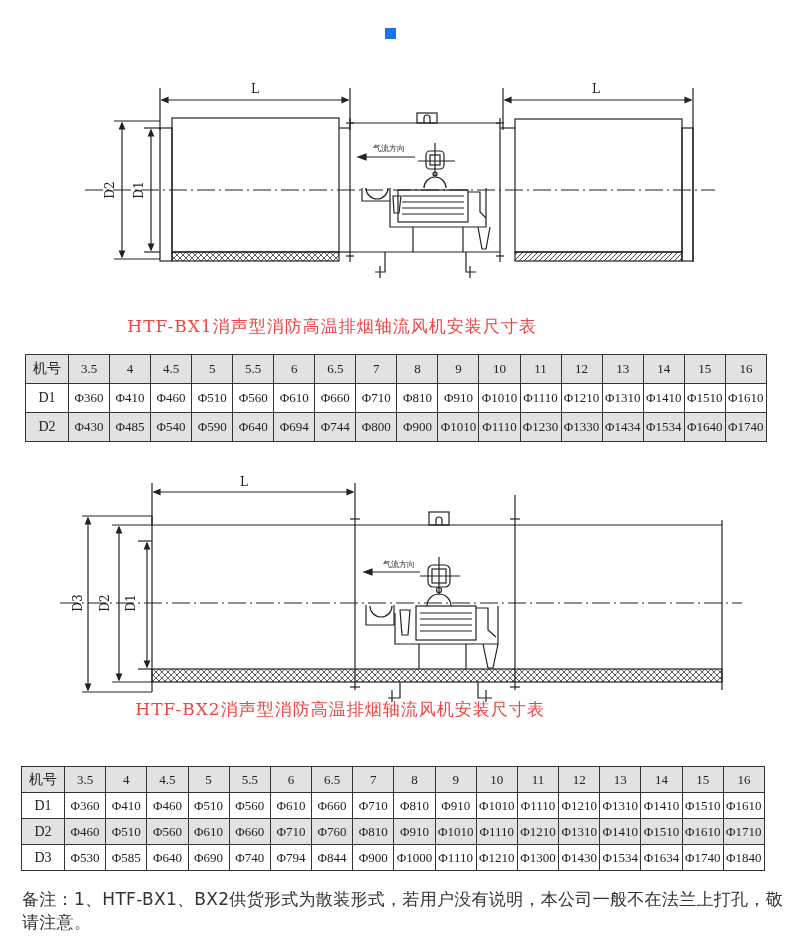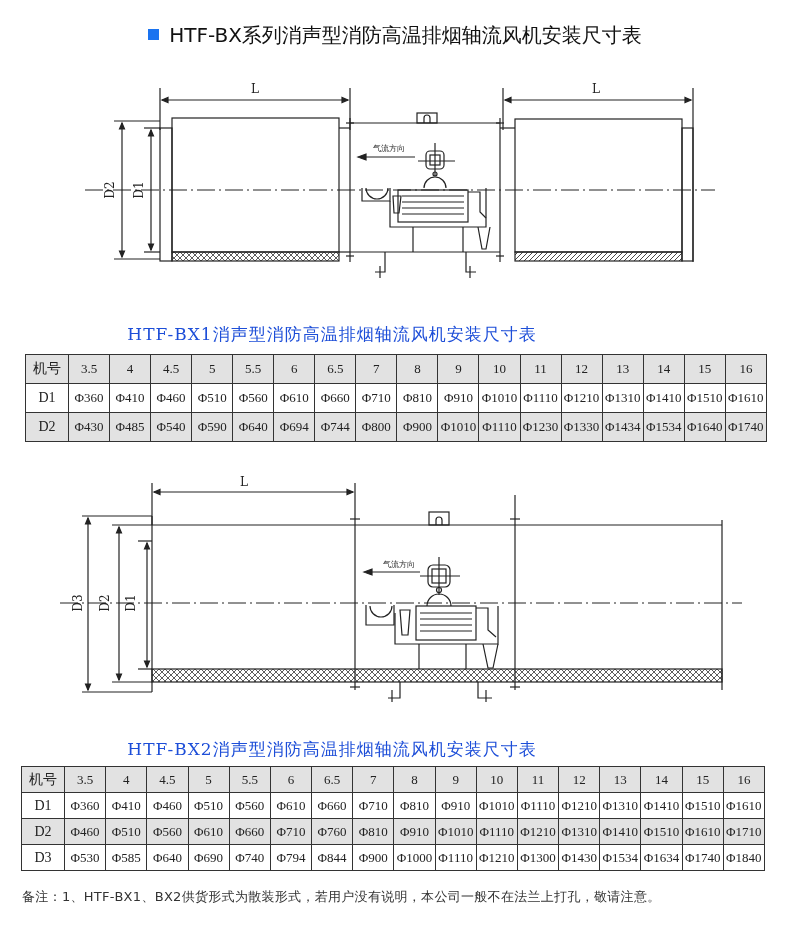--- a/index.html
+++ b/index.html
@@ -5,36 +5,36 @@
   html, body { margin:0; padding:0; background:#ffffff; }
   body { width:790px; height:937px; position:relative; overflow:hidden;
          font-family:"DejaVu Serif", "Liberation Serif", serif; color:#222; }
   .title-bar { position:absolute; left:0; top:22px; width:790px; text-align:center;
                font-family:"DejaVu Sans","Liberation Sans",sans-serif; font-size:20px; color:#111; }
   .title-bar .sq { display:inline-block; width:11px; height:11px; background:#1a73f0;
                    margin-right:10px; vertical-align:middle; position:relative; top:-2px; }
   .diagram { position:absolute; }
   .diagram svg { display:block; }
   .caption { position:absolute; left:0; width:664px; text-align:center;
-             font-family:"DejaVu Serif","Liberation Serif",serif; font-size:17px; letter-spacing:1px; color:#1d4ed8;margin-top:8px; }
+             font-family:"DejaVu Serif","Liberation Serif",serif; font-size:17px; letter-spacing:1px; color:#ef4444; }
   table.dim { position:absolute; border-collapse:collapse; font-family:"Liberation Serif","DejaVu Serif",serif;
               font-size:13px; color:#222; table-layout:fixed;border-radius:20px; }
   table.dim td { border:1px solid #333; text-align:center; padding:0; white-space:nowrap; overflow:hidden; }
   table.dim tr.shade td { background:#e2e2e2; }
   table.dim tr.white td { background:#ffffff; }
   table.dim td.rowhead { font-size:14px; }
   .note { position:absolute; left:22px; top:888px; font-family:"DejaVu Sans","Liberation Sans",sans-serif;
-          font-size:13px; color:#333; letter-spacing:0.3px; }
+          font-size:17px; color:#333; letter-spacing:0.3px; }
   .svgtext { font-family:"DejaVu Serif","Liberation Serif",serif; fill:#222; }
 </style>
 </head>
 <body>
 
 <div class="title-bar">
-  <span class="sq"></span><span>HTF-BX系列消声型消防高温排烟轴流风机安装尺寸表</span>
+  <span class="sq"></span>
 </div>
 
 <div class="diagram" style="left:0;top:70px;">
   <svg width="790" height="220" viewBox="0 70 790 220" xmlns="http://www.w3.org/2000/svg">
     <defs>
       <pattern id="xhatch" width="6" height="6" patternUnits="userSpaceOnUse">
         <path d="M0 0 L6 6 M6 0 L0 6" stroke="#333" stroke-width="0.8"></path>
       </pattern>
       <pattern id="diag" width="5" height="5" patternUnits="userSpaceOnUse">
         <path d="M0 5 L5 0" stroke="#333" stroke-width="0.9"></path>
@@ -272,21 +272,21 @@
     </g>
     <line x1="60" y1="603" x2="742" y2="603" stroke="#222" stroke-width="1" stroke-dasharray="18 4 2 4"></line>
     <text class="svgtext" x="244" y="486" font-size="12" text-anchor="middle">L</text>
     <text class="svgtext" x="0" y="0" font-size="12" transform="translate(82 603) rotate(-90)" text-anchor="middle">D3</text>
     <text class="svgtext" x="0" y="0" font-size="12" transform="translate(109 603) rotate(-90)" text-anchor="middle">D2</text>
     <text class="svgtext" x="0" y="0" font-size="12" transform="translate(135 603) rotate(-90)" text-anchor="middle">D1</text>
     <text class="svgtext" x="399" y="567" font-size="8" text-anchor="middle">气流方向</text>
   </svg>
 </div>
 
-<div class="caption" style="top:730px;">HTF-BX2消声型消防高温排烟轴流风机安装尺寸表</div>
+<div class="caption" style="top:698px;padding-left:8px;">HTF-BX2消声型消防高温排烟轴流风机安装尺寸表</div>
 
 <table class="dim" id="t2" style="left:21px;top:766px;width:744px;">
   <colgroup>
       <col style="width:43px">
     </colgroup>
   <tbody id="t2body">
       <tr class="shade" style="height: 26px;">
         <td class="rowhead">机号</td>
         <td>3.5</td>
         <td>4</td>

